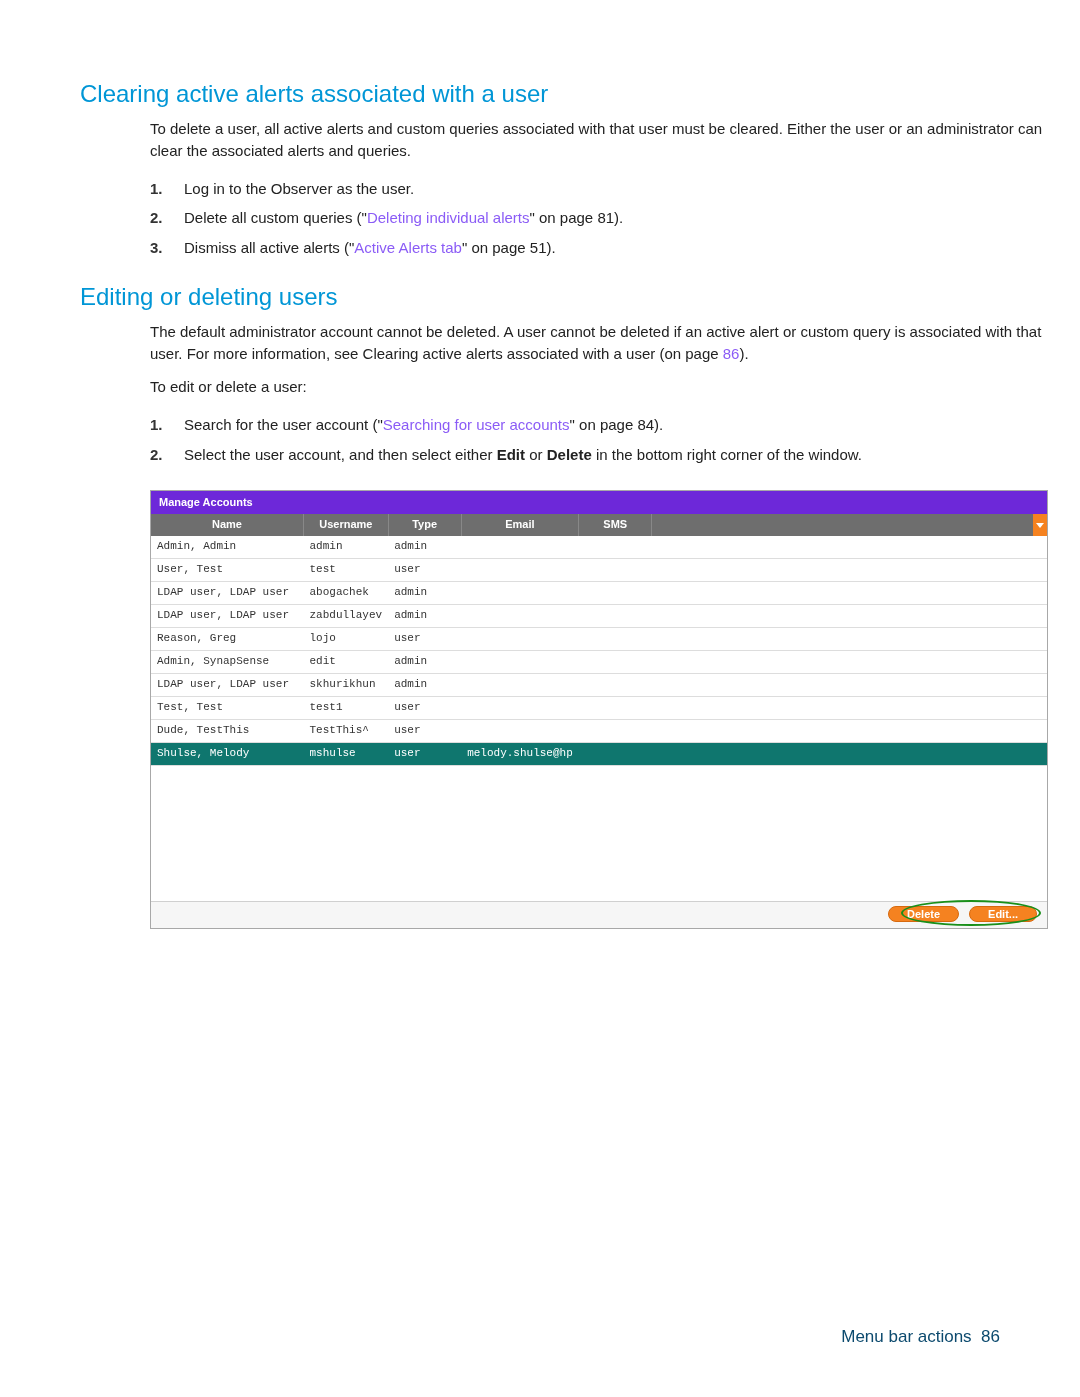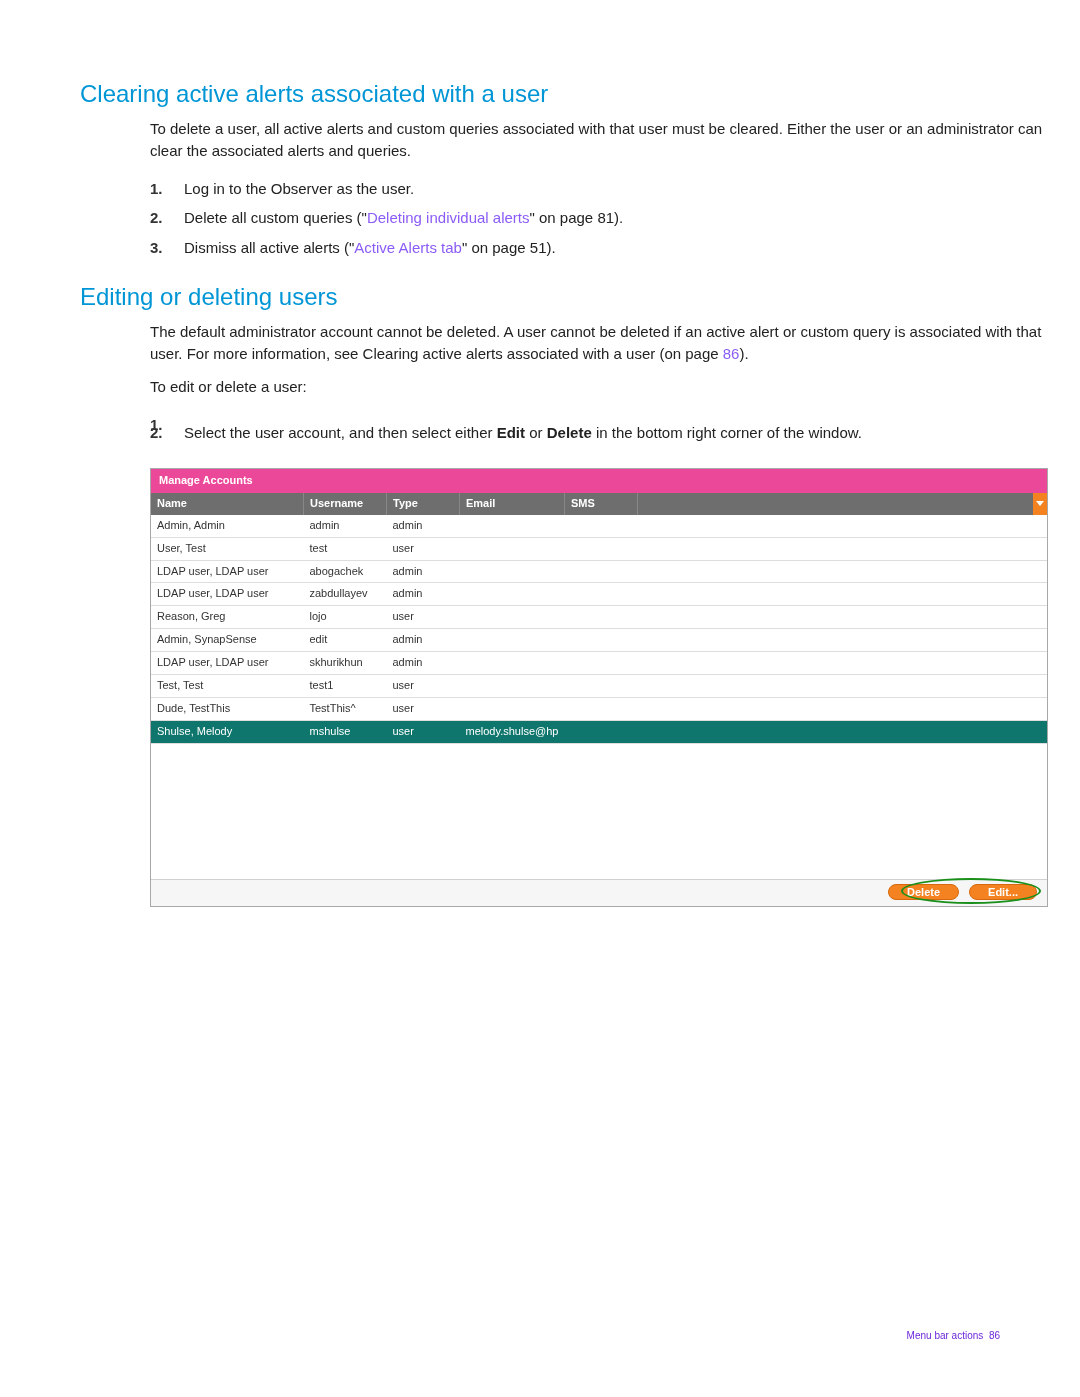--- a/index.html
+++ b/index.html
@@ -63,21 +63,21 @@
 
   
   .app-panel {
     margin-top: 14px;
     border: 1px solid #a8a8a8;
     background: #fff;
     font-family: Tahoma, Arial, sans-serif;
     font-size: 11px;
   }
   .panel-header {
-    background: #ec4899;
+    background: #6d28d9;
     color: #fff;
     padding: 4px 8px;
     font-weight: bold;
     font-size: 11px;
   }
   .search-row {
     padding: 10px 8px 18px 8px;
     display: flex;
     align-items: center;
     gap: 10px;
@@ -124,21 +124,21 @@
 
   table.grid {
     width: 100%;
     border-collapse: collapse;
     font-size: 11px;
   }
   table.grid th {
     background: #6e6e6e;
     color: #fff;
     font-weight: bold;
-    text-align: left;
+    text-align: center;
     padding: 3px 6px;
     border-right: 1px solid #888;
     font-size: 11px;
   }
   table.grid th:last-child {
     border-right: none;
     position: relative;
   }
   .th-corner {
     position: absolute;
@@ -146,20 +146,21 @@
     width: 14px;
     background: #f58220;
     display: flex;
     align-items: center;
     justify-content: center;
   }
   table.grid td {
     padding: 3px 6px;
     border-bottom: 1px solid #ddd;
     color: #333;
+    font-family: Liberation Mono, monospace;
   }
   table.grid tr.selected td {
     background: #0f766e;
     color: #fff;
   }
   .empty-area {
     height: 135px;
   }
   .panel-footer {
     border-top: 1px solid #d0d0d0;
@@ -188,24 +189,24 @@
     width: 136px;
     height: 22px;
     border: 2px solid #1a8f1a;
     border-radius: 50%;
     z-index: 3;
     pointer-events: none;
   }
 
   .page-footer {
     position: absolute;
-    bottom: 56px;
+    bottom: 50px;
     right: 80px;
-    font-size: 10px;
-    color: #6d28d9;
+    font-size: 17px;
+    color: #0c4a6e;
   }
   .col-name { width: 140px; }
   .col-user { width: 70px; }
   .col-type { width: 60px; }
   .col-email { width: 80px; }
   .col-sms { width: 60px; }
 </style>
 </head>
 <body>
 
@@ -222,21 +223,21 @@
   </div>
 
   <div class="second-section">
     <h2 class="section-title">Editing or deleting users</h2>
     <div class="body-block">
       <p class="para">
         <span>The default administrator account cannot be deleted. A user cannot be deleted if an active alert or custom query is associated with that user. For more information, see Clearing active alerts associated with a user (on page </span><span class="link-text">86</span><span>).</span>
       </p>
       <p class="para">To edit or delete a user:</p>
       <ol class="numbered" id="s2-list">
-          <li><span class="num">1.</span></li>
+          <li><span class="num">1.</span><span>Search for the user account ("<span class="link-text">Searching for user accounts</span>" on page 84).</span></li>
           <li><span class="num">2.</span><span>Select the user account, and then select either <span class="bold">Edit</span> or <span class="bold">Delete</span> in the bottom right corner of the window.</span></li>
         </ol>
 
       <div class="app-panel">
         <div class="panel-header">Manage Accounts</div>
 
         <table class="grid">
           <thead>
             <tr id="grid-head-row">
                 <th class="col-name">Name</th>

